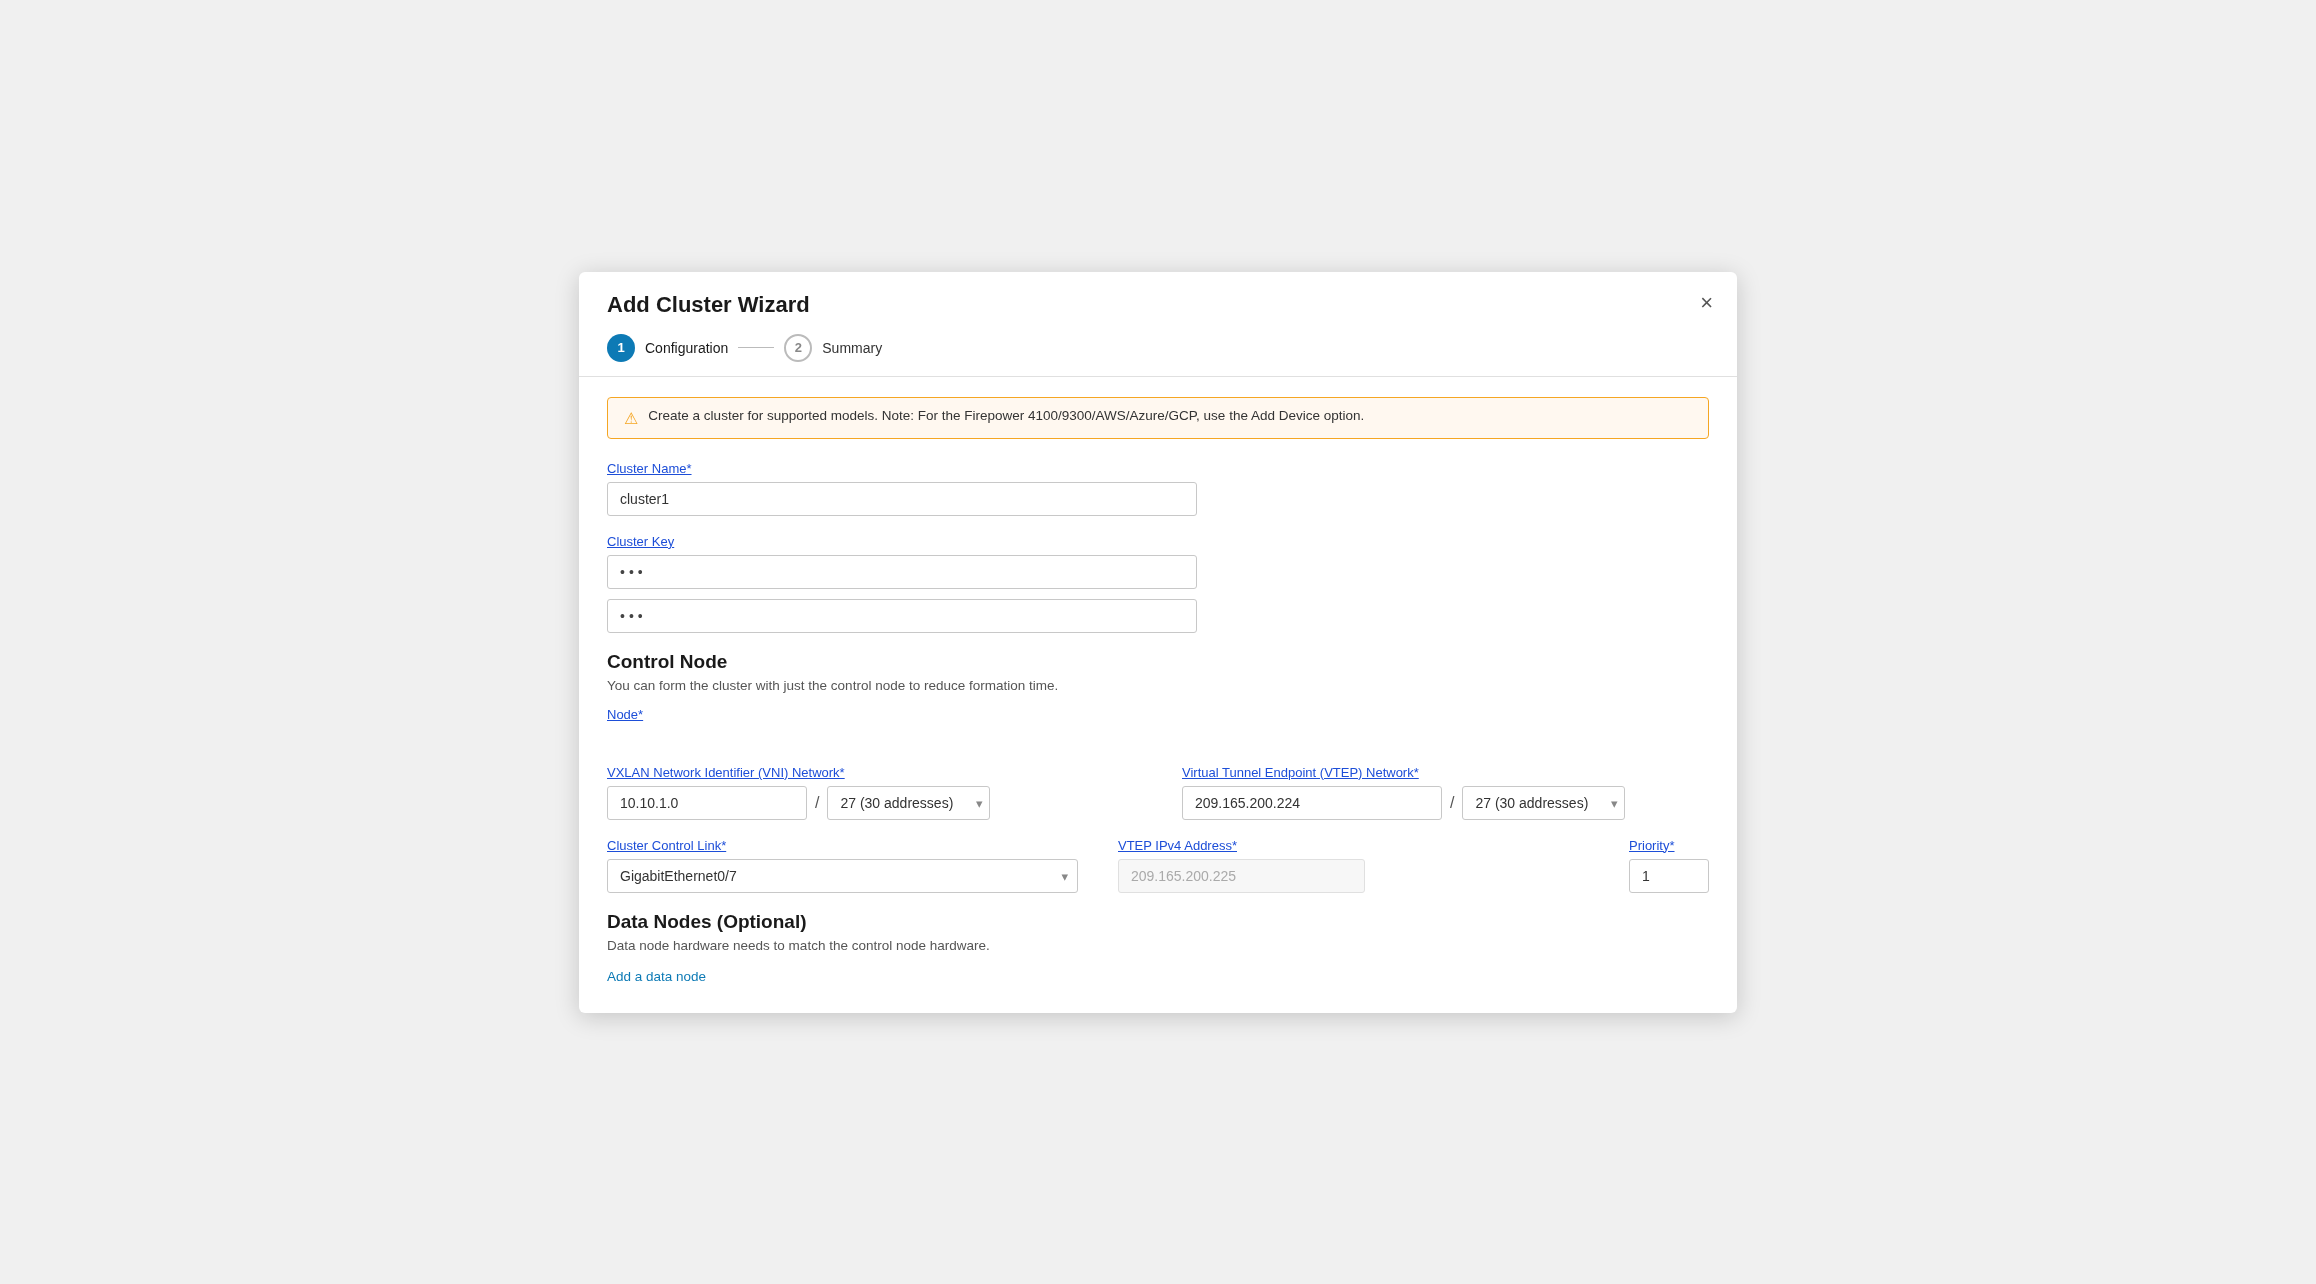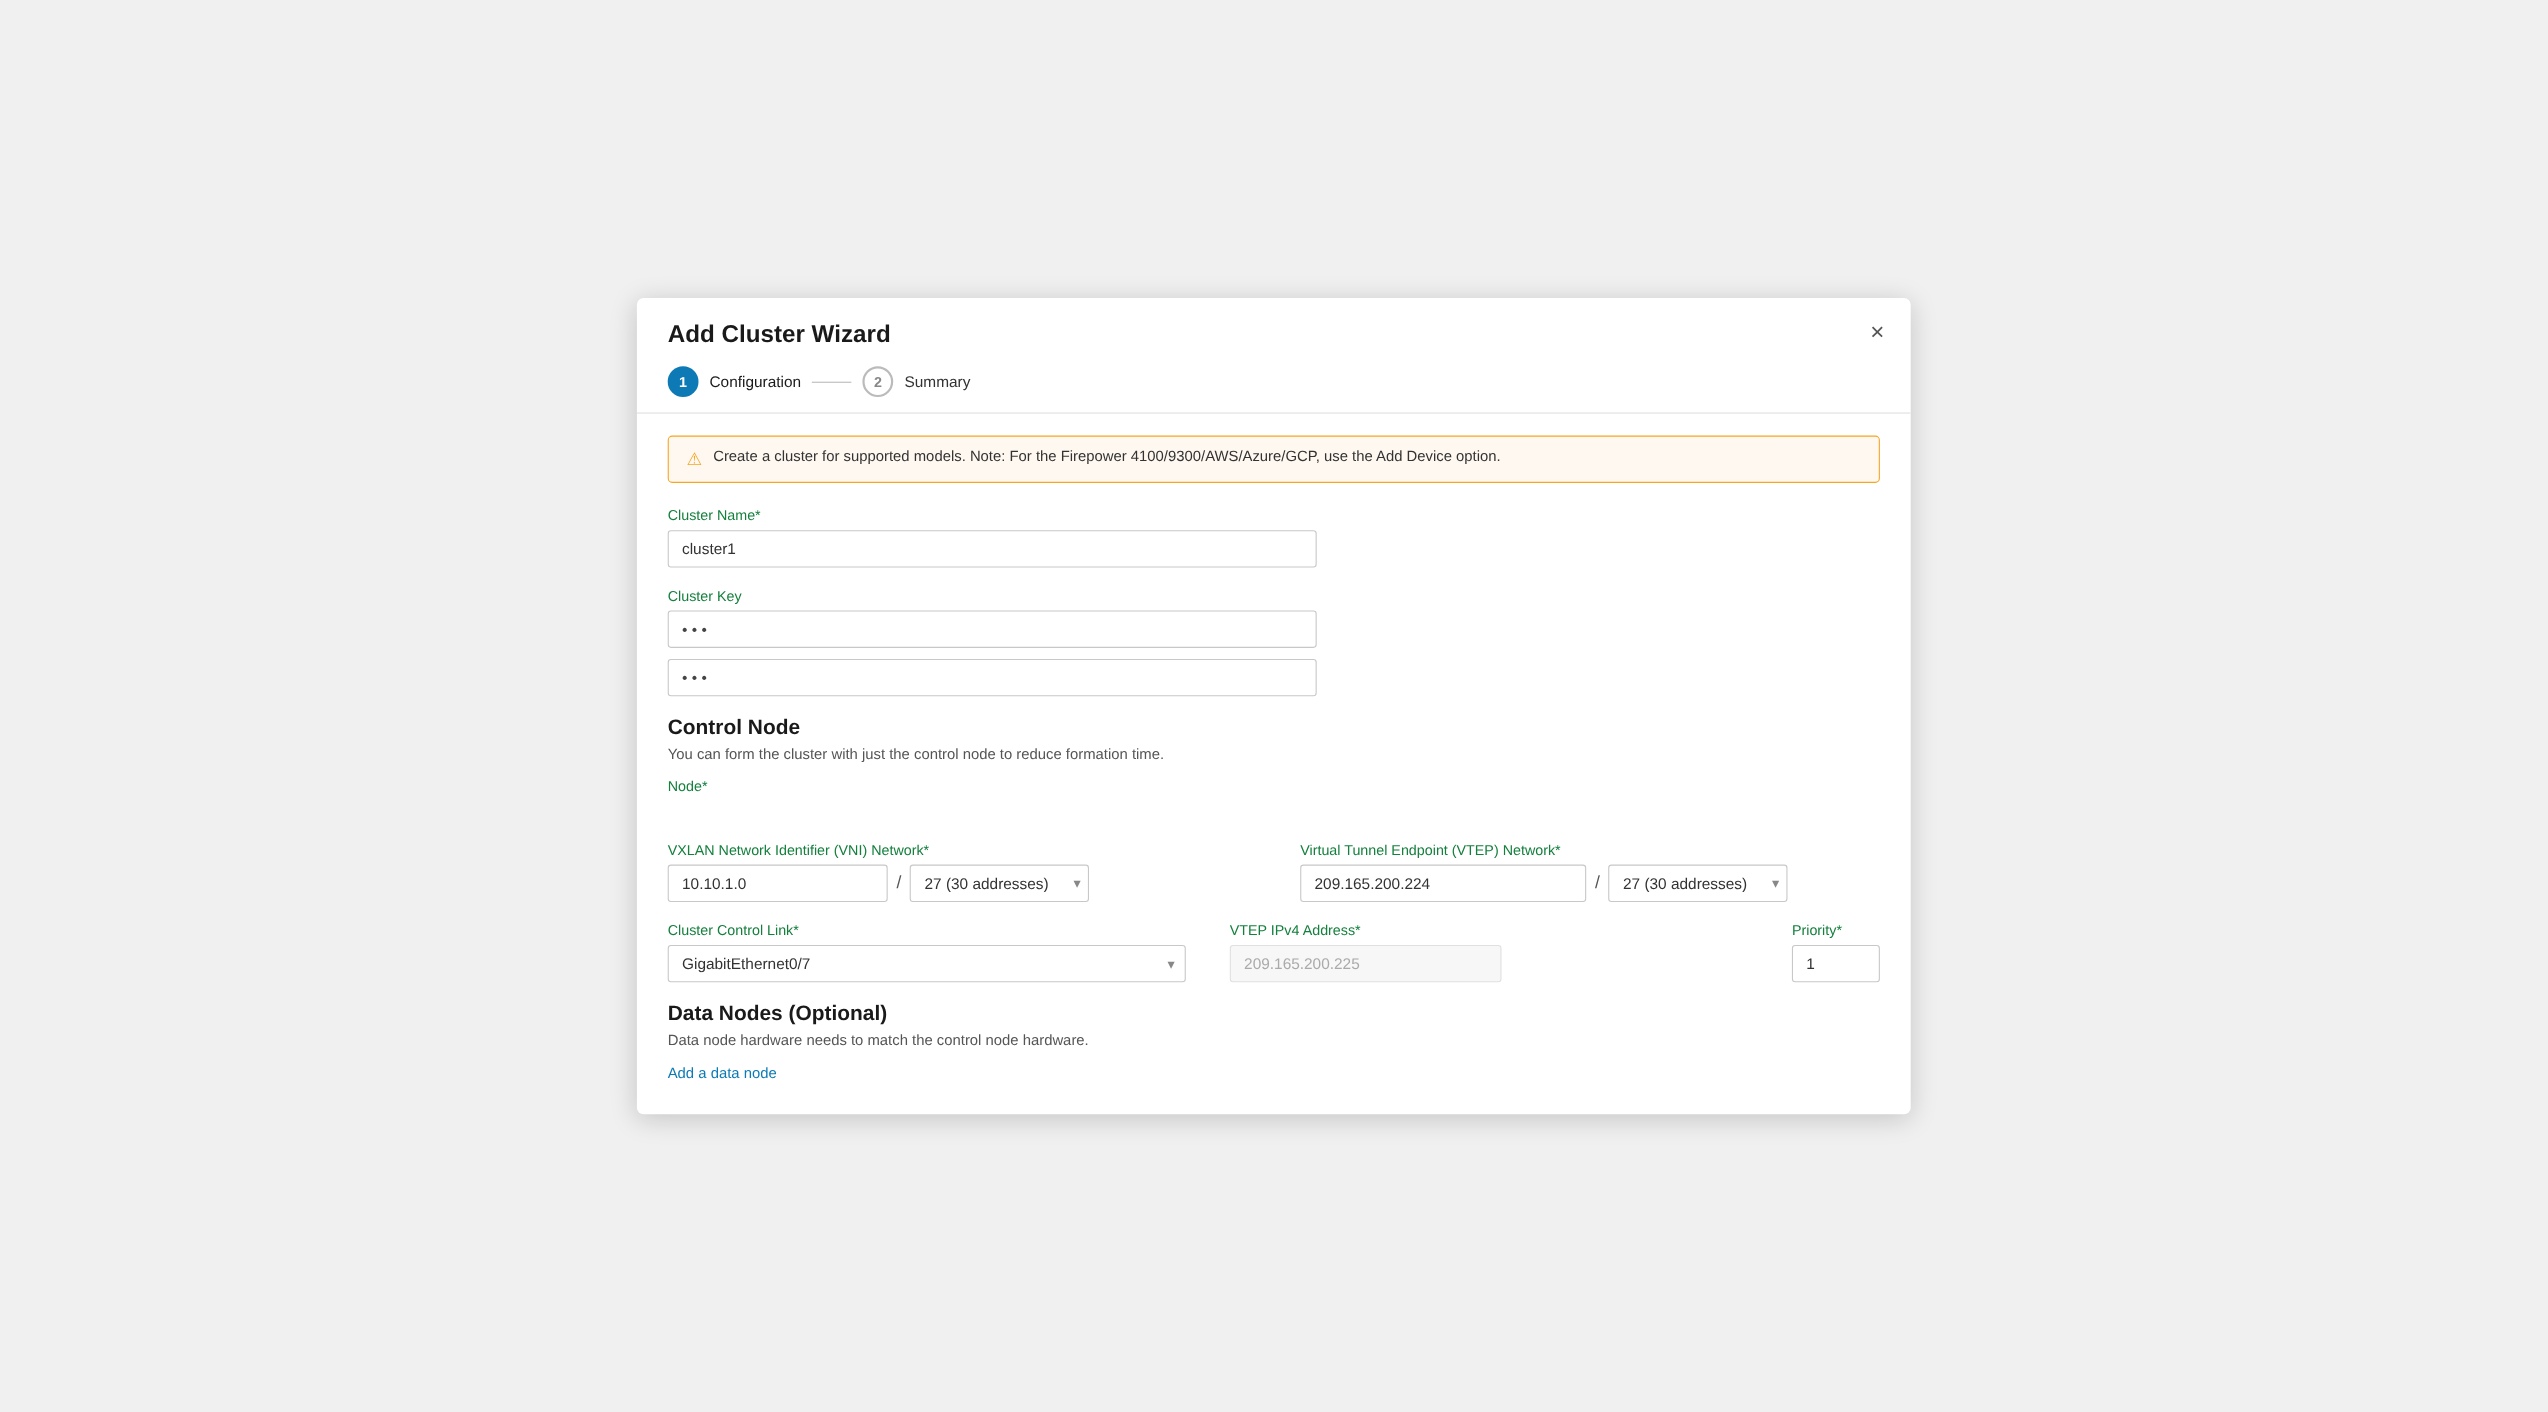--- a/index.html
+++ b/index.html
@@ -108,23 +108,24 @@
       color: #f5a623;
       font-size: 16px;
       margin-top: 1px;
       flex-shrink: 0;
     }
     .form-group {
       margin-bottom: 18px;
     }
     .form-label {
       font-size: 13px;
-      color: #15803d;
+      color: #1d4ed8;
       margin-bottom: 6px;
       display: block;
+      text-decoration: underline;
     }
     .form-input {
       width: 100%;
       max-width: 590px;
       border: 1px solid #c8c8c8;
       border-radius: 3px;
       padding: 8px 12px;
       font-size: 14px;
       color: #333;
       background: #fff;

